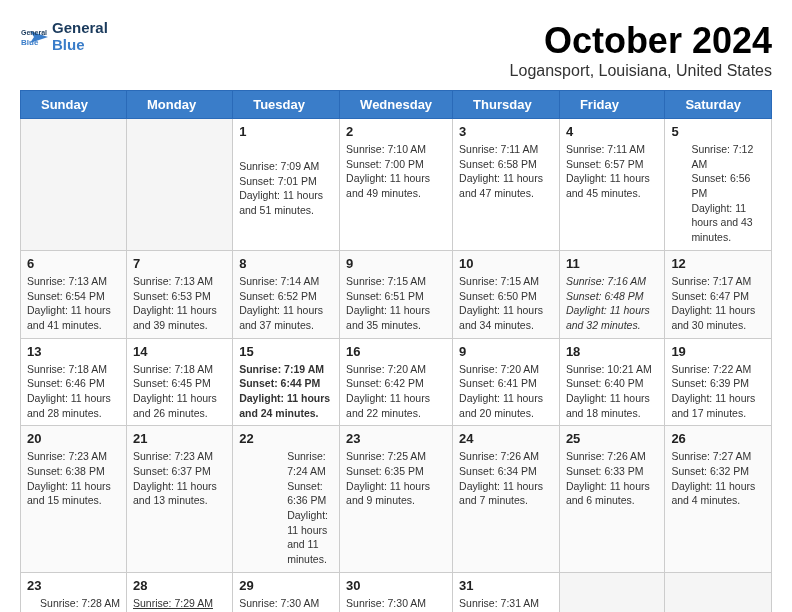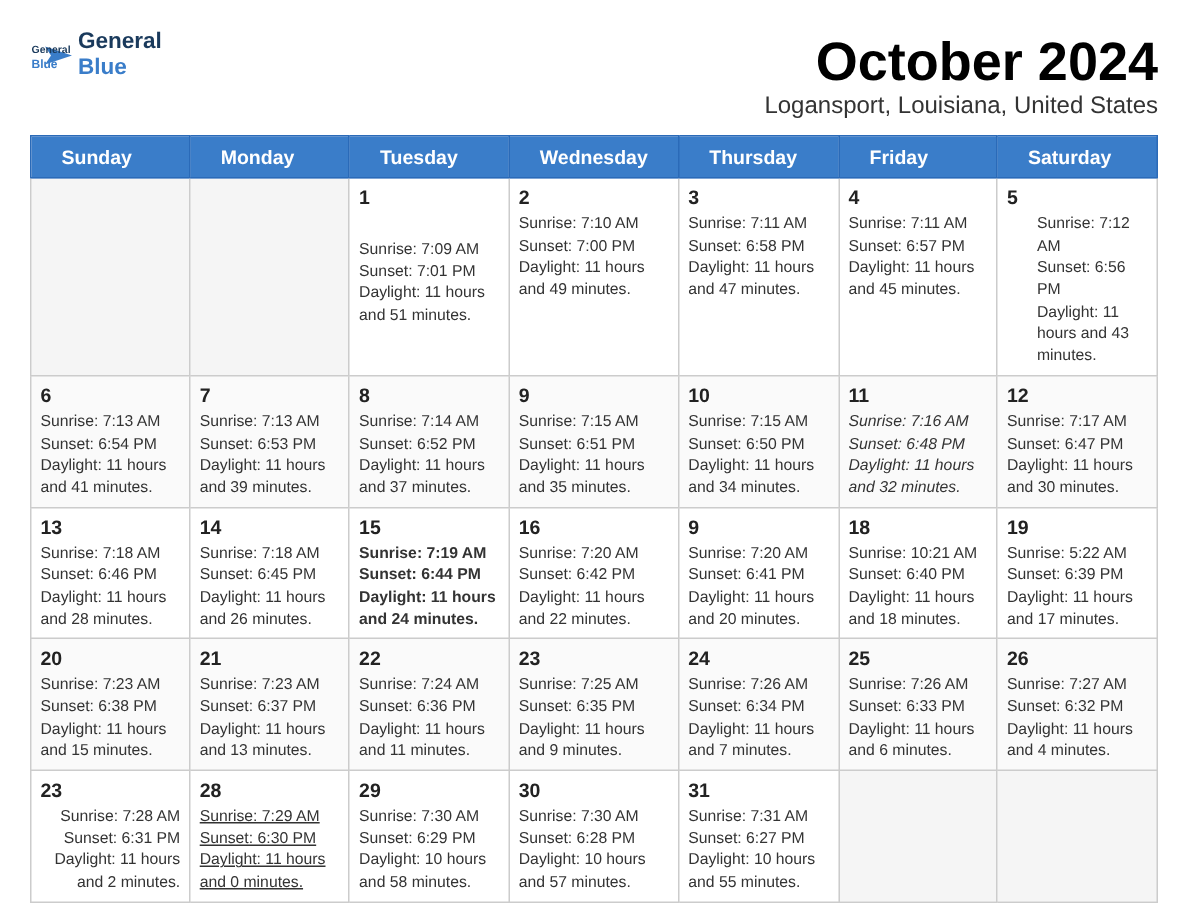--- a/index.html
+++ b/index.html
@@ -225,41 +225,41 @@
 Daylight: 11 hours and 20 minutes.</div>
         </td>
         <td>
           <span class="day-number">18</span>
           <div class="day-info" style="white-space: pre-line;">Sunrise: 10:21 AM
 Sunset: 6:40 PM
 Daylight: 11 hours and 18 minutes.</div>
         </td>
         <td>
           <span class="day-number">19</span>
-          <div class="day-info" style="white-space: pre-line;">Sunrise: 5:22 AM
+          <div class="day-info" style="white-space: pre-line;">Sunrise: 7:22 AM
 Sunset: 6:39 PM
 Daylight: 11 hours and 17 minutes.</div>
         </td>
       </tr>
       <tr>
         <td>
           <span class="day-number">20</span>
           <div class="day-info" style="white-space: pre-line;">Sunrise: 7:23 AM
 Sunset: 6:38 PM
 Daylight: 11 hours and 15 minutes.</div>
         </td>
         <td>
           <span class="day-number">21</span>
           <div class="day-info" style="white-space: pre-line;">Sunrise: 7:23 AM
 Sunset: 6:37 PM
 Daylight: 11 hours and 13 minutes.</div>
         </td>
         <td>
           <span class="day-number">22</span>
-          <div class="day-info" style="white-space: pre-line;">Sunrise: 7:24 AM
+          <div class="day-info" style="white-space: pre-line; margin-left: 48px;">Sunrise: 7:24 AM
 Sunset: 6:36 PM
 Daylight: 11 hours and 11 minutes.</div>
         </td>
         <td>
           <span class="day-number">23</span>
           <div class="day-info" style="white-space: pre-line;">Sunrise: 7:25 AM
 Sunset: 6:35 PM
 Daylight: 11 hours and 9 minutes.</div>
         </td>
         <td>

